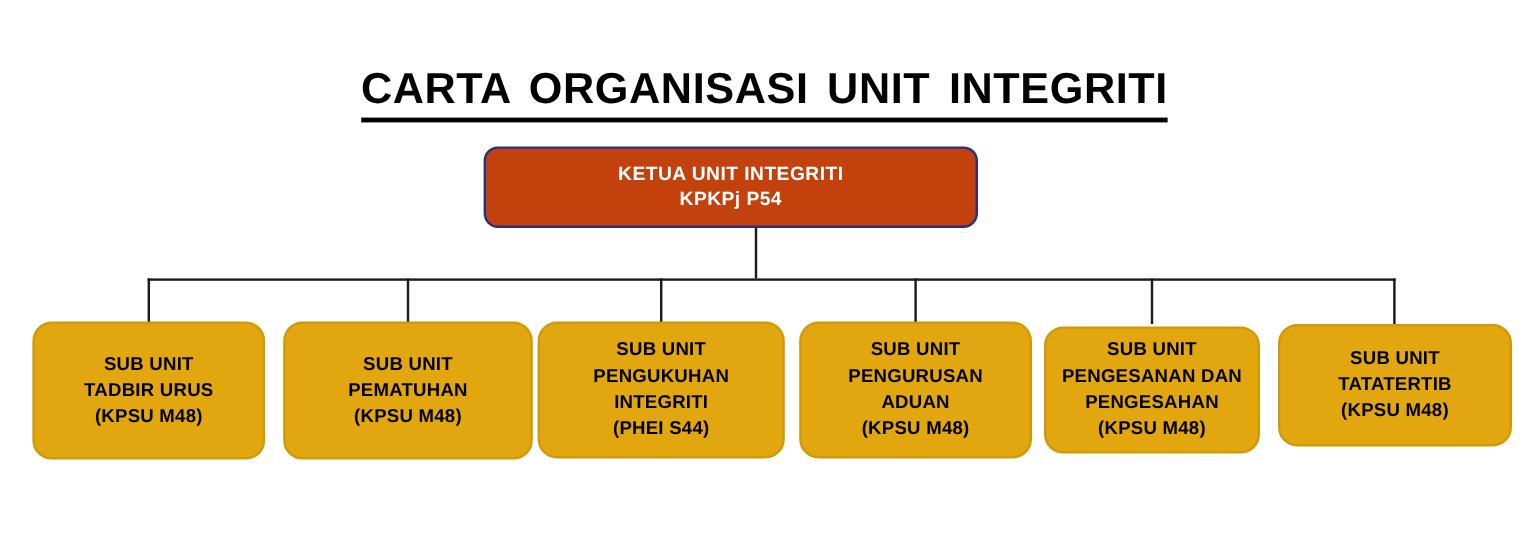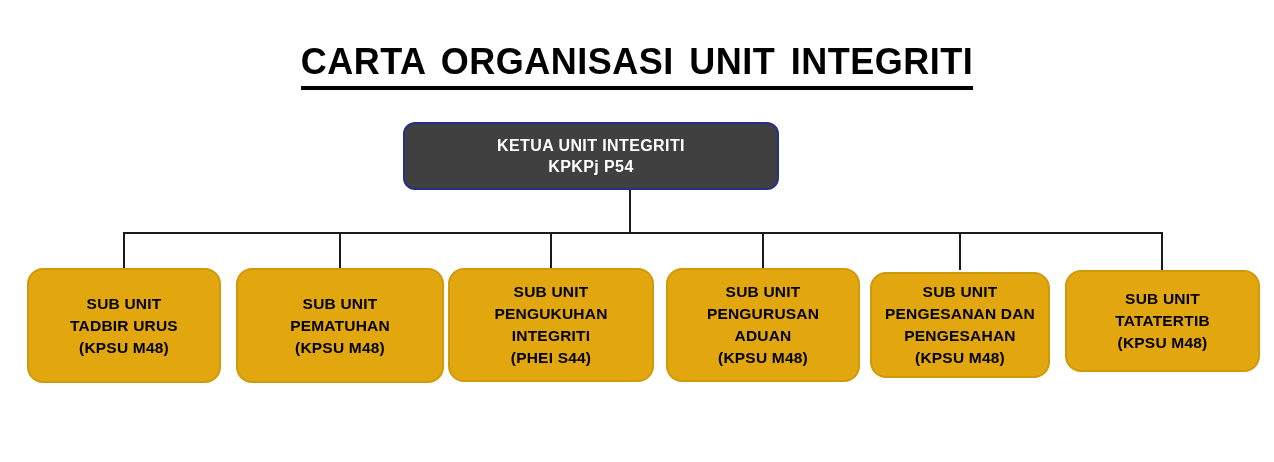--- a/index.html
+++ b/index.html
@@ -12,21 +12,21 @@
     width: 1274px;
     height: 462px;
     background: #ffffff;
     font-family: "Liberation Sans", sans-serif;
     overflow: hidden;
   }
 
   
   .title-wrap {
     position: absolute;
-    top: 41px;
+    top: 53px;
     left: 0;
     width: 100%;
     text-align: center;
   }
   .title-text {
     display: inline-block;
     font-size: 36px;
     font-weight: bold;
     letter-spacing: 0.5px;
     word-spacing: 5px;
@@ -34,23 +34,23 @@
     border-bottom: 4px solid #000000;
     padding-bottom: 3px;
     white-space: nowrap;
   }
 
   
   .root-box {
     position: absolute;
     left: 403px;
     top: 122px;
-    width: 376px;
+    width: 412px;
     height: 68px;
-    background: #404040;
+    background: #c2410c;
     border: 2px solid #2a2f86;
     border-radius: 12px;
     box-sizing: border-box;
     display: flex;
     align-items: center;
     justify-content: center;
     text-align: center;
     color: #ffffff;
     font-size: 16px;
     font-weight: bold;

